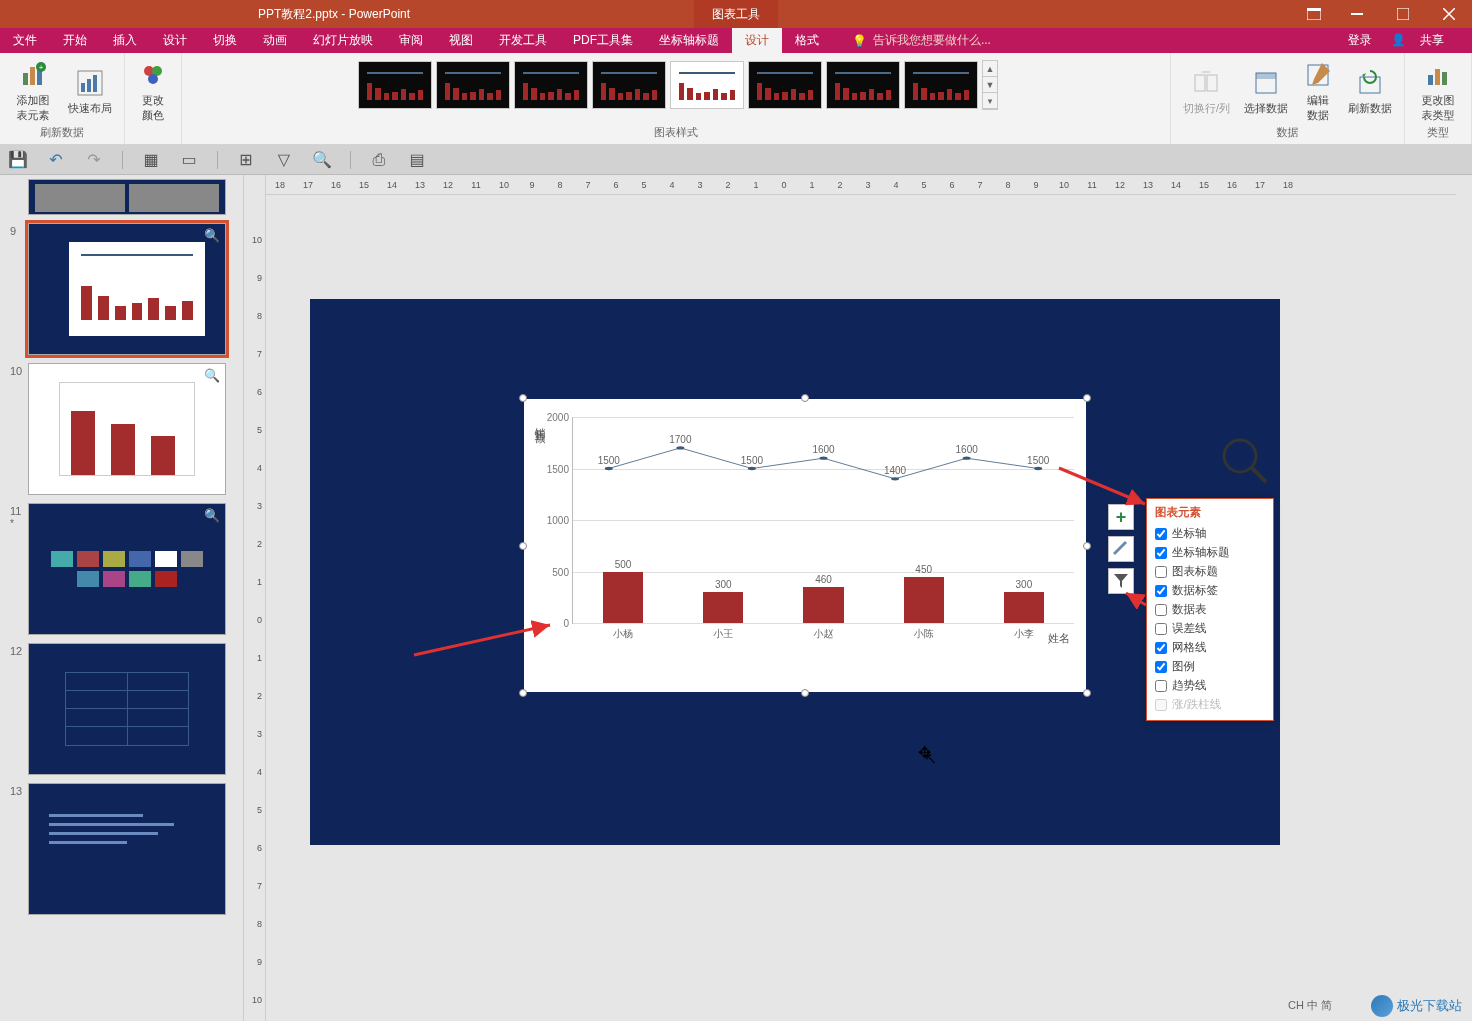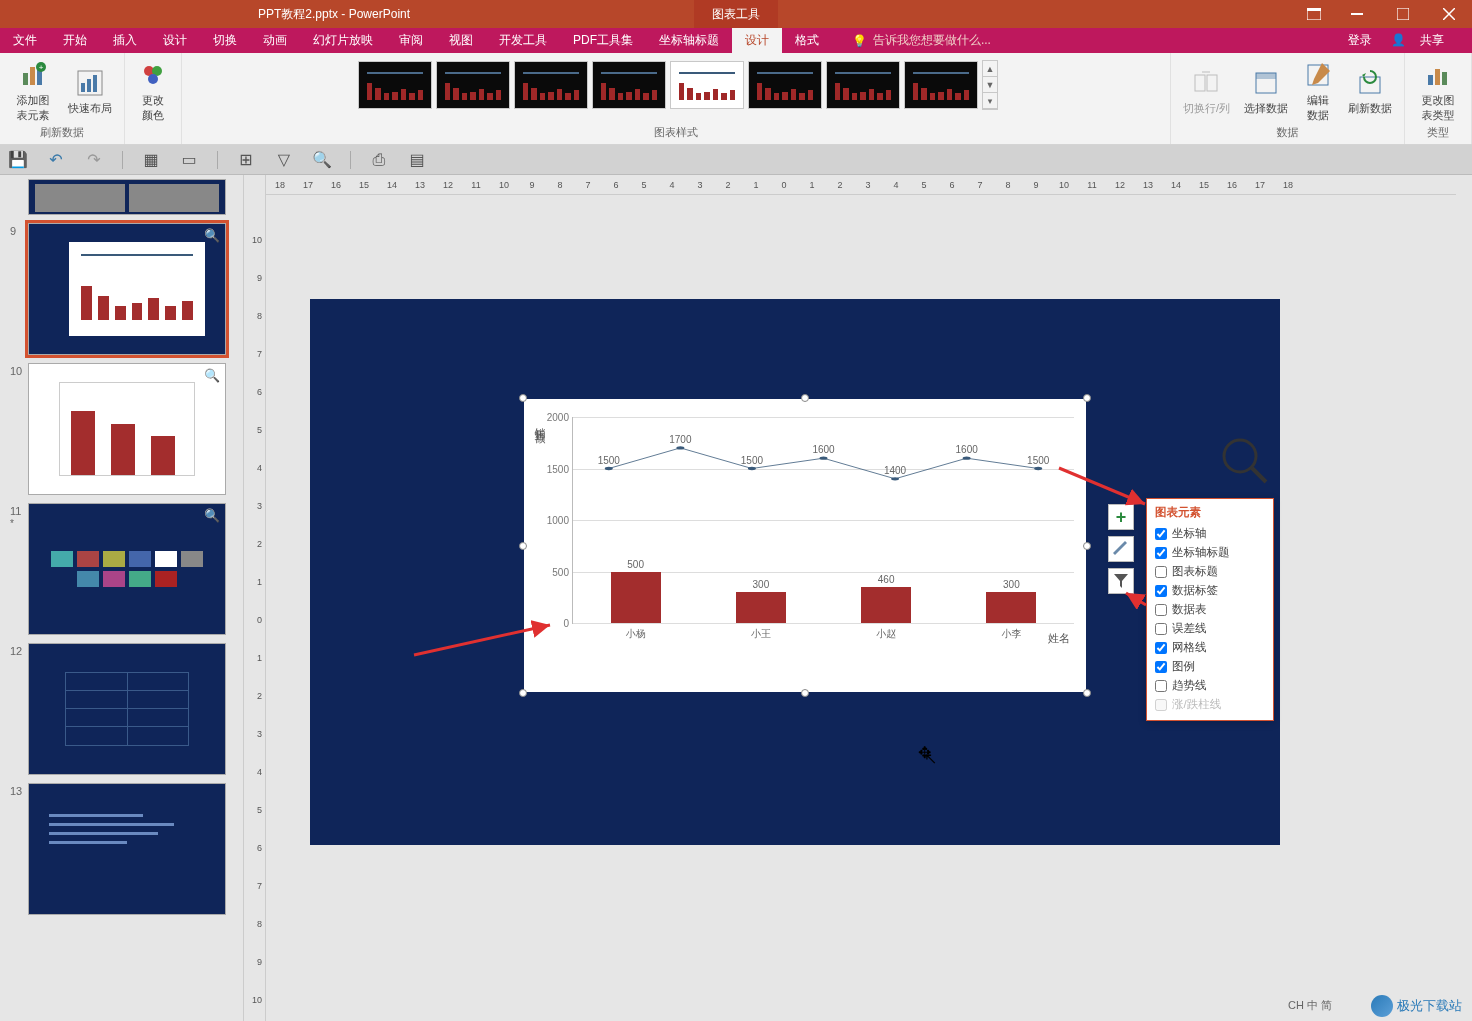--- a/index.html
+++ b/index.html
@@ -600,20 +600,25 @@
                   <div class="bar" style="height: 15%;"></div>
                   <div class="bar-label" style="bottom: calc(15% + 2px);">300</div>
                   <div class="x-label">小王</div>
                 </div>
                 <div class="bar-slot">
                   <div class="bar" style="height: 17.5%;"></div>
                   <div class="bar-label" style="bottom: calc(17.5% + 2px);">460</div>
                   <div class="x-label">小赵</div>
                 </div>
                 <div class="bar-slot">
+                  <div class="bar" style="height: 22.5%;"></div>
+                  <div class="bar-label" style="bottom: calc(22.5% + 2px);">450</div>
+                  <div class="x-label">小陈</div>
+                </div>
+                <div class="bar-slot">
                   <div class="bar" style="height: 15%;"></div>
                   <div class="bar-label" style="bottom: calc(15% + 2px);">300</div>
                   <div class="x-label">小李</div>
                 </div>
               </div>
               <div style="position: absolute; font-size: 10px; color: rgb(102, 102, 102); transform: translate(-50%, 0px); left: 7.14286%; top: calc(25% - 14px);">1500</div>
               <div style="position: absolute; font-size: 10px; color: rgb(102, 102, 102); transform: translate(-50%, 0px); left: 21.4286%; top: calc(15% - 14px);">1700</div>
               <div style="position: absolute; font-size: 10px; color: rgb(102, 102, 102); transform: translate(-50%, 0px); left: 35.7143%; top: calc(25% - 14px);">1500</div>
               <div style="position: absolute; font-size: 10px; color: rgb(102, 102, 102); transform: translate(-50%, 0px); left: 50%; top: calc(20% - 14px);">1600</div>
               <div style="position: absolute; font-size: 10px; color: rgb(102, 102, 102); transform: translate(-50%, 0px); left: 64.2857%; top: calc(30% - 14px);">1400</div>

